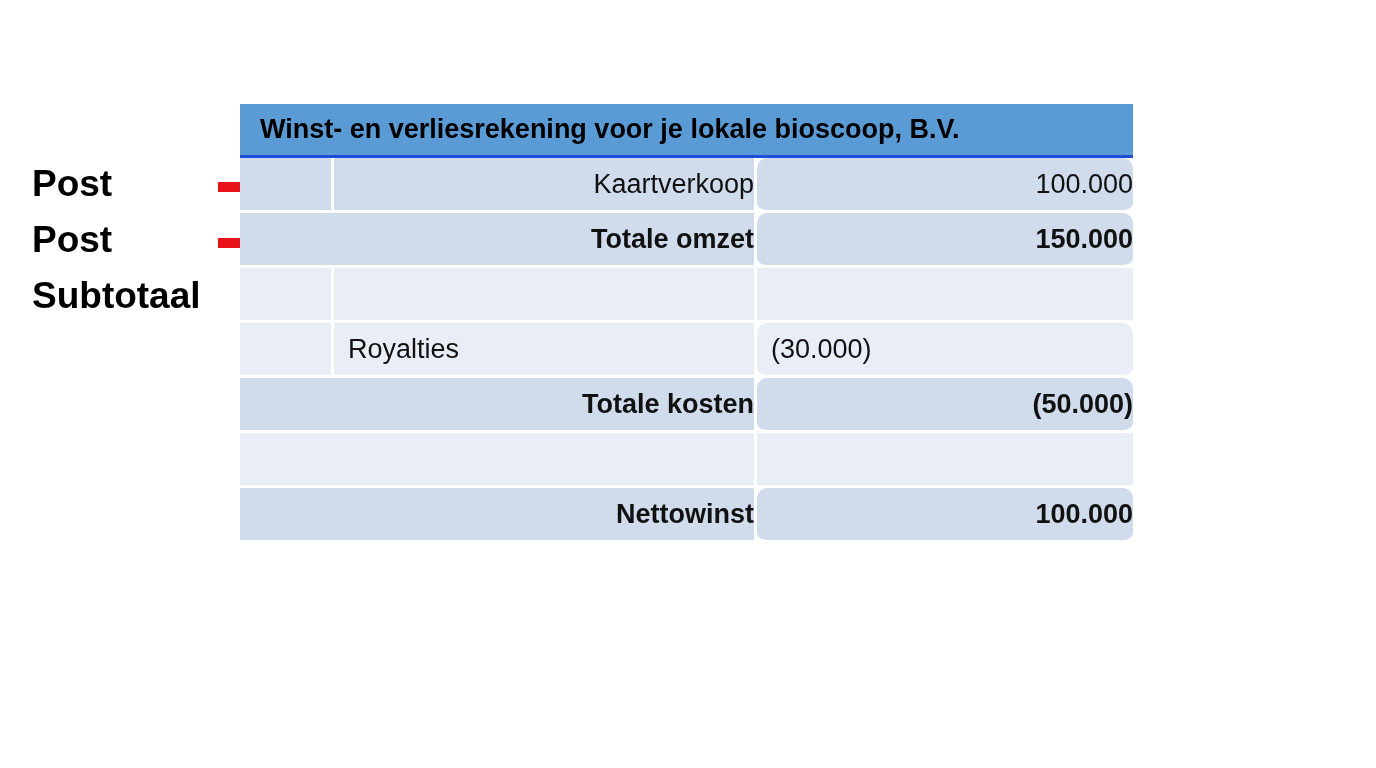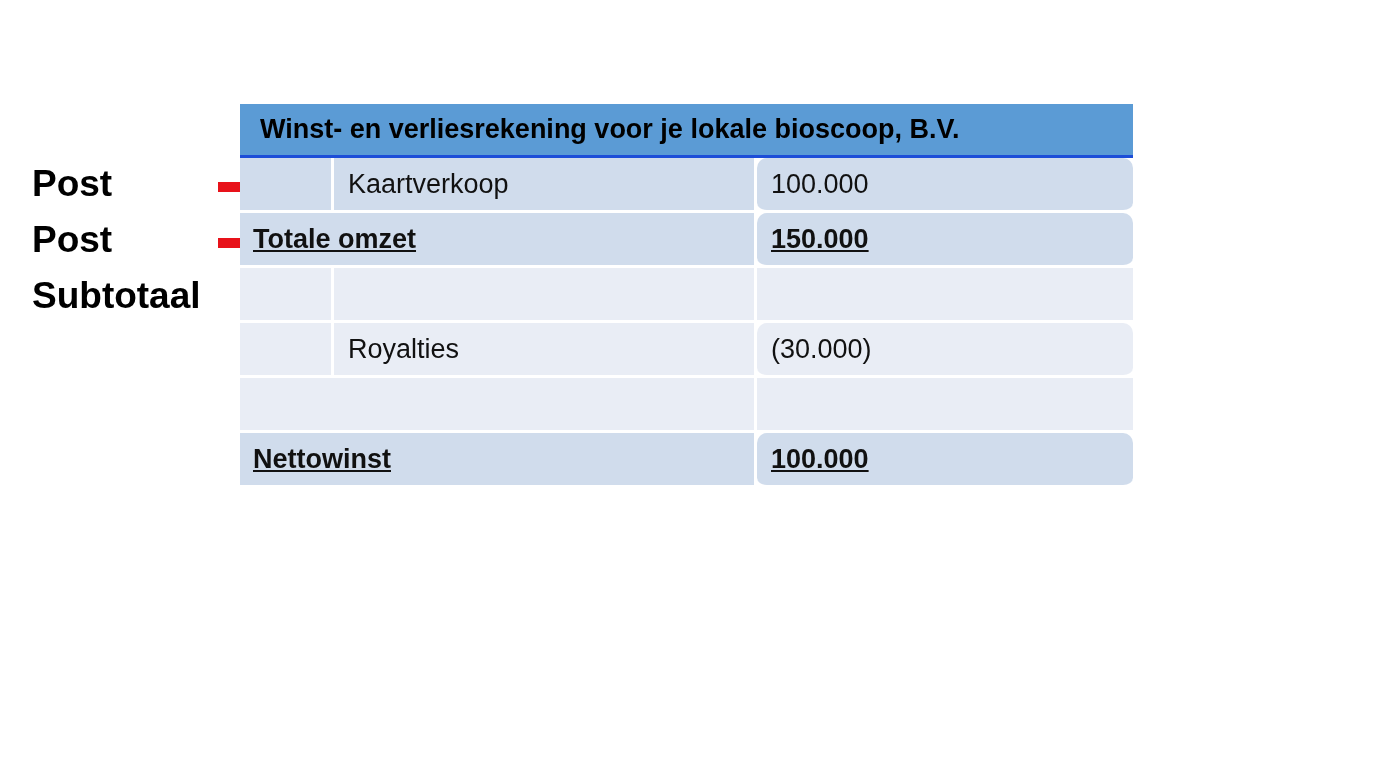--- a/index.html
+++ b/index.html
@@ -29,23 +29,23 @@
     background: #5b9bd5; color: #000000; text-align: left;
     font-size: 27px; font-weight: bold; height: 51px; padding: 0 0 0 20px;
     border-bottom: 3px solid #1d4ed8;
   }
   table.pl td {
     height: 52px; padding: 0 0 0 14px; font-size: 27px; color: #111111;
     border-bottom: 3px solid #ffffff; border-right: 3px solid #ffffff;
     white-space: nowrap;
   }
   table.pl td:last-child { border-right: none; }
-  tr.dark td { background: #d0dcec; }
+  tr.dark td { background: #d0dcec; text-align: right; }
   tr.light td { background: #e9edf5; }
-  td.bold { font-weight: bold; text-decoration: underline; }
+  td.bold { font-weight: bold; }
   td.indent { padding-left: 13px; }
   td.val { padding-left: 14px; border-radius: 10px; }
 </style>
 </head>
 <body>
 
 <div class="slide">
 
   <div class="annotations">
     <div class="annot-label" style="top:0px;">Post</div>
@@ -85,20 +85,24 @@
       <tr class="light">
         <td></td>
         <td></td>
         <td></td>
       </tr>
       <tr class="light">
         <td></td>
         <td class="indent">Royalties</td>
         <td class="val">(30.000)</td>
       </tr>
+      <tr class="dark">
+        <td colspan="2" class="bold" style="padding-left:13px;">Totale kosten</td>
+        <td class="val bold">(50.000)</td>
+      </tr>
       <tr class="light">
         <td colspan="2"></td>
         <td></td>
       </tr>
       <tr class="dark">
         <td colspan="2" class="bold" style="padding-left:13px;">Nettowinst</td>
         <td class="val bold">100.000</td>
       </tr>
     </tbody>
   </table>

